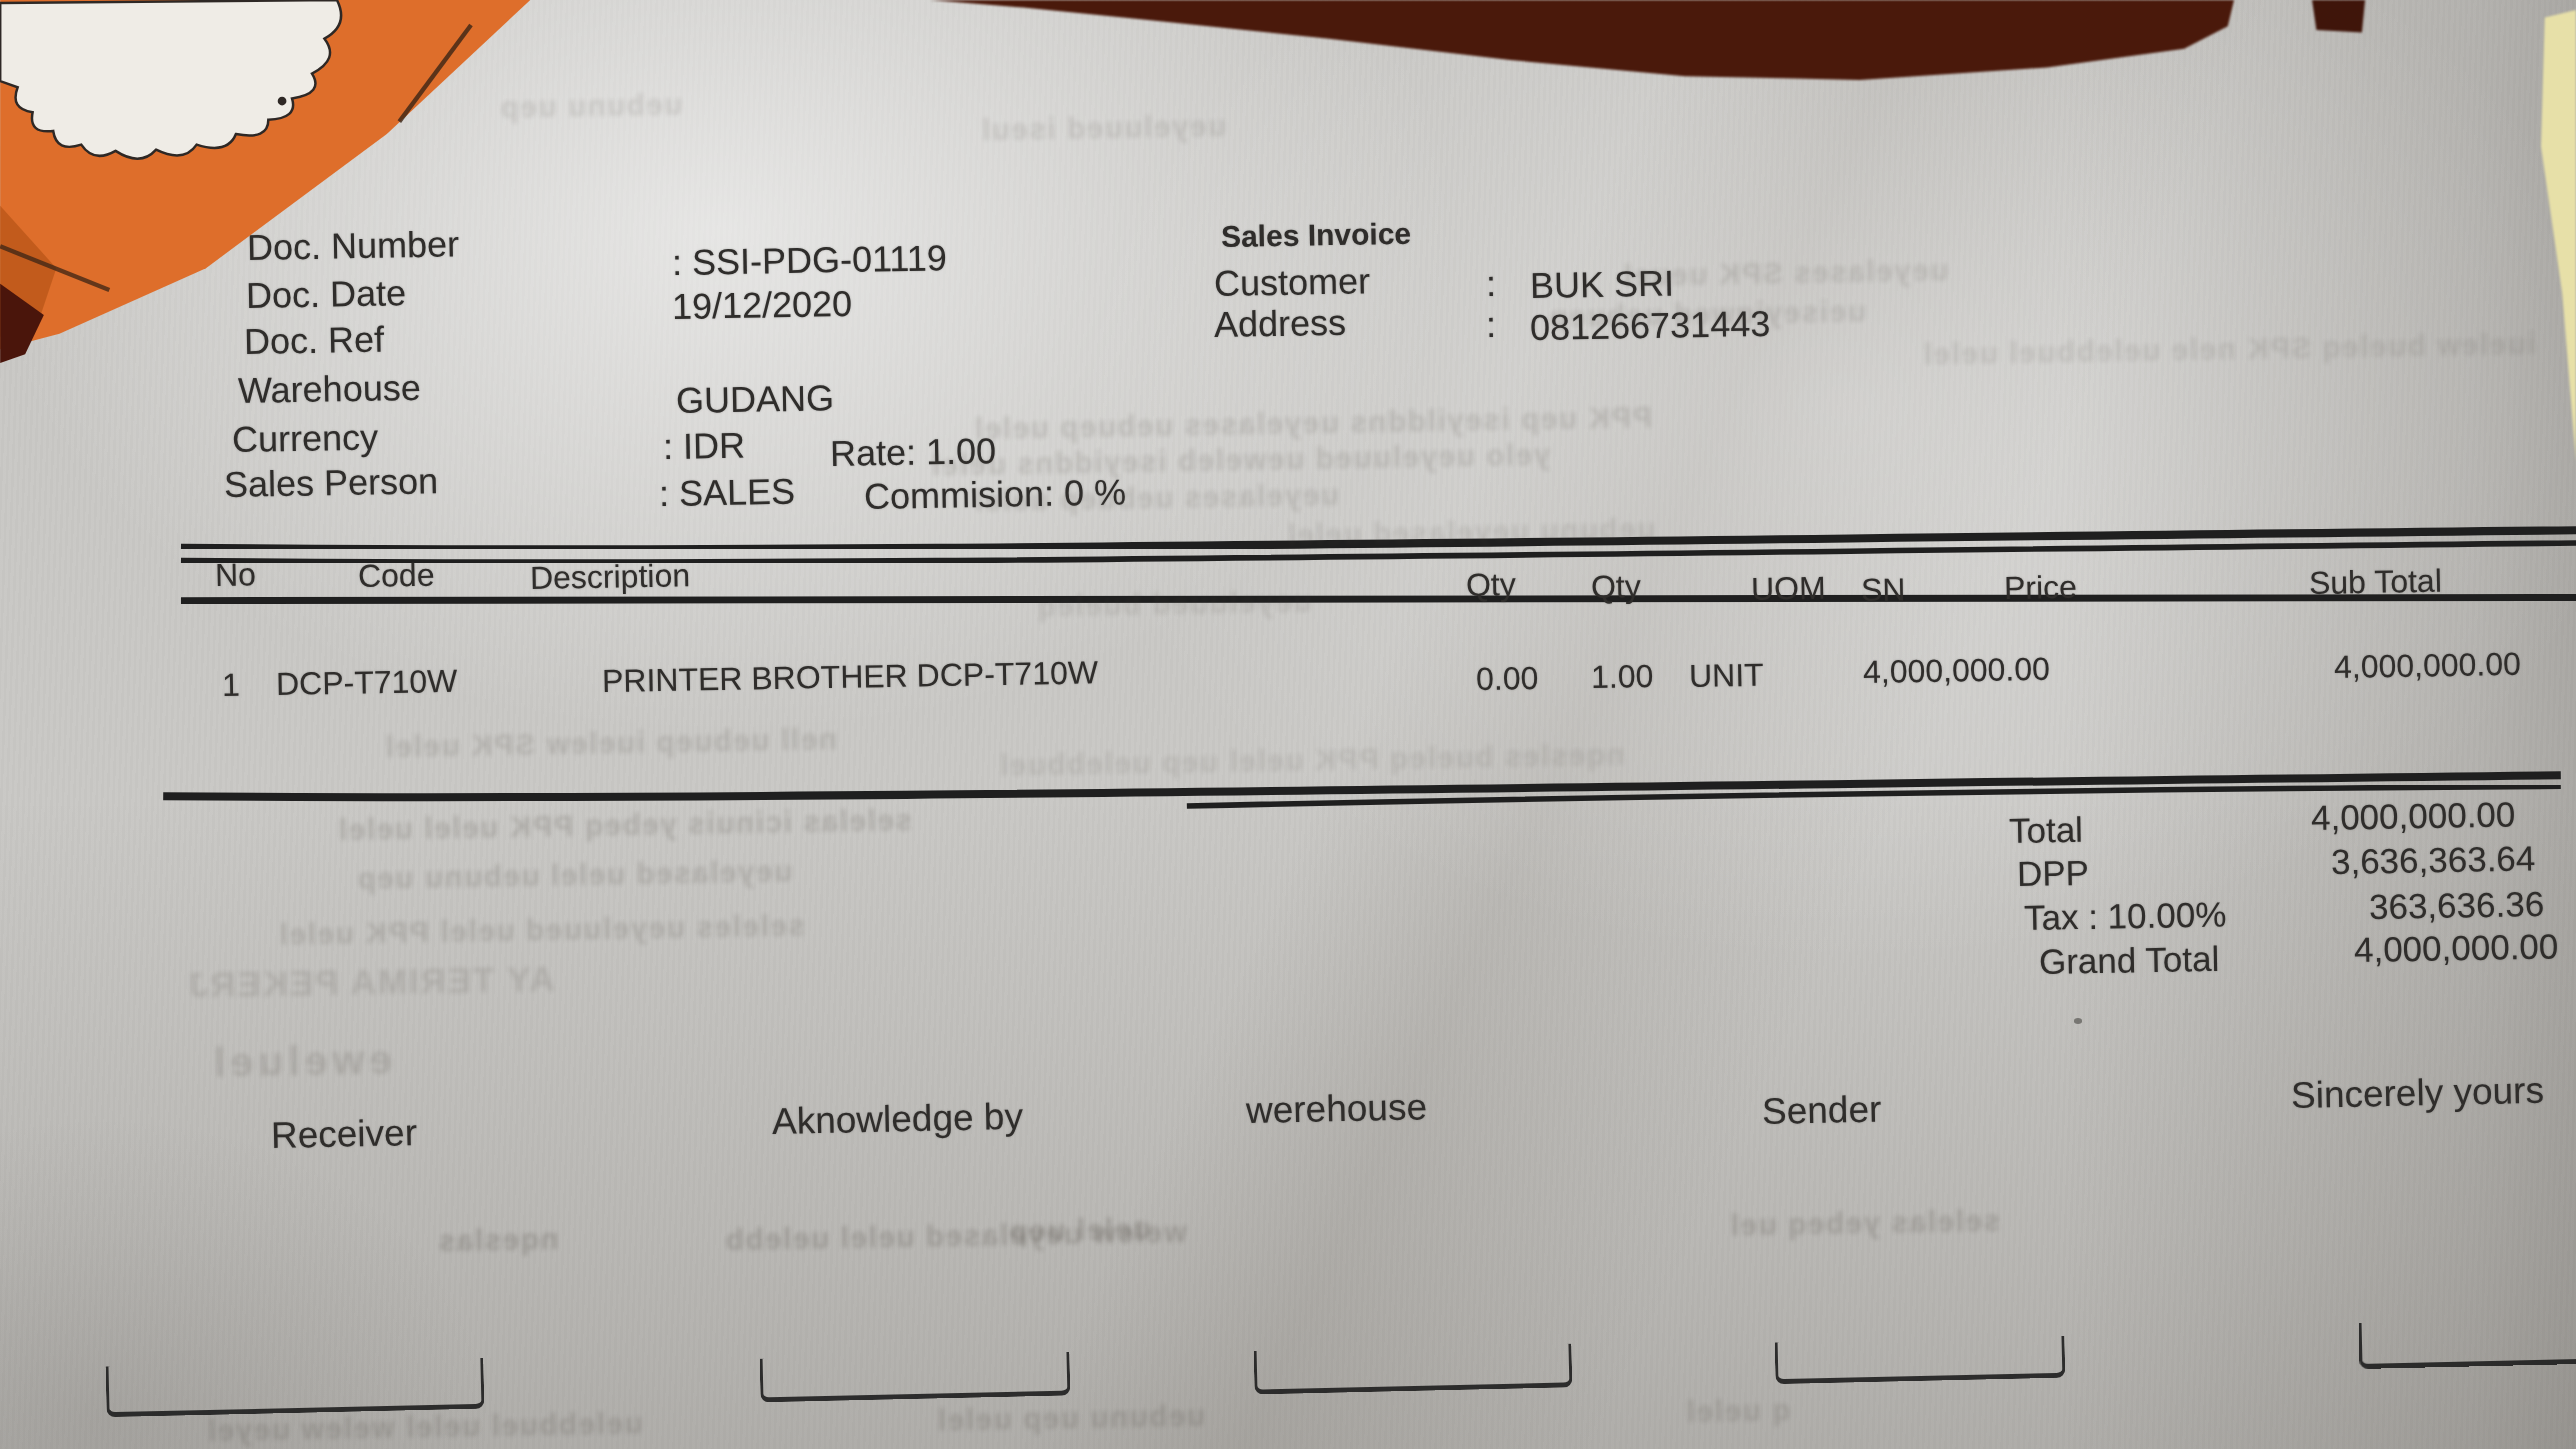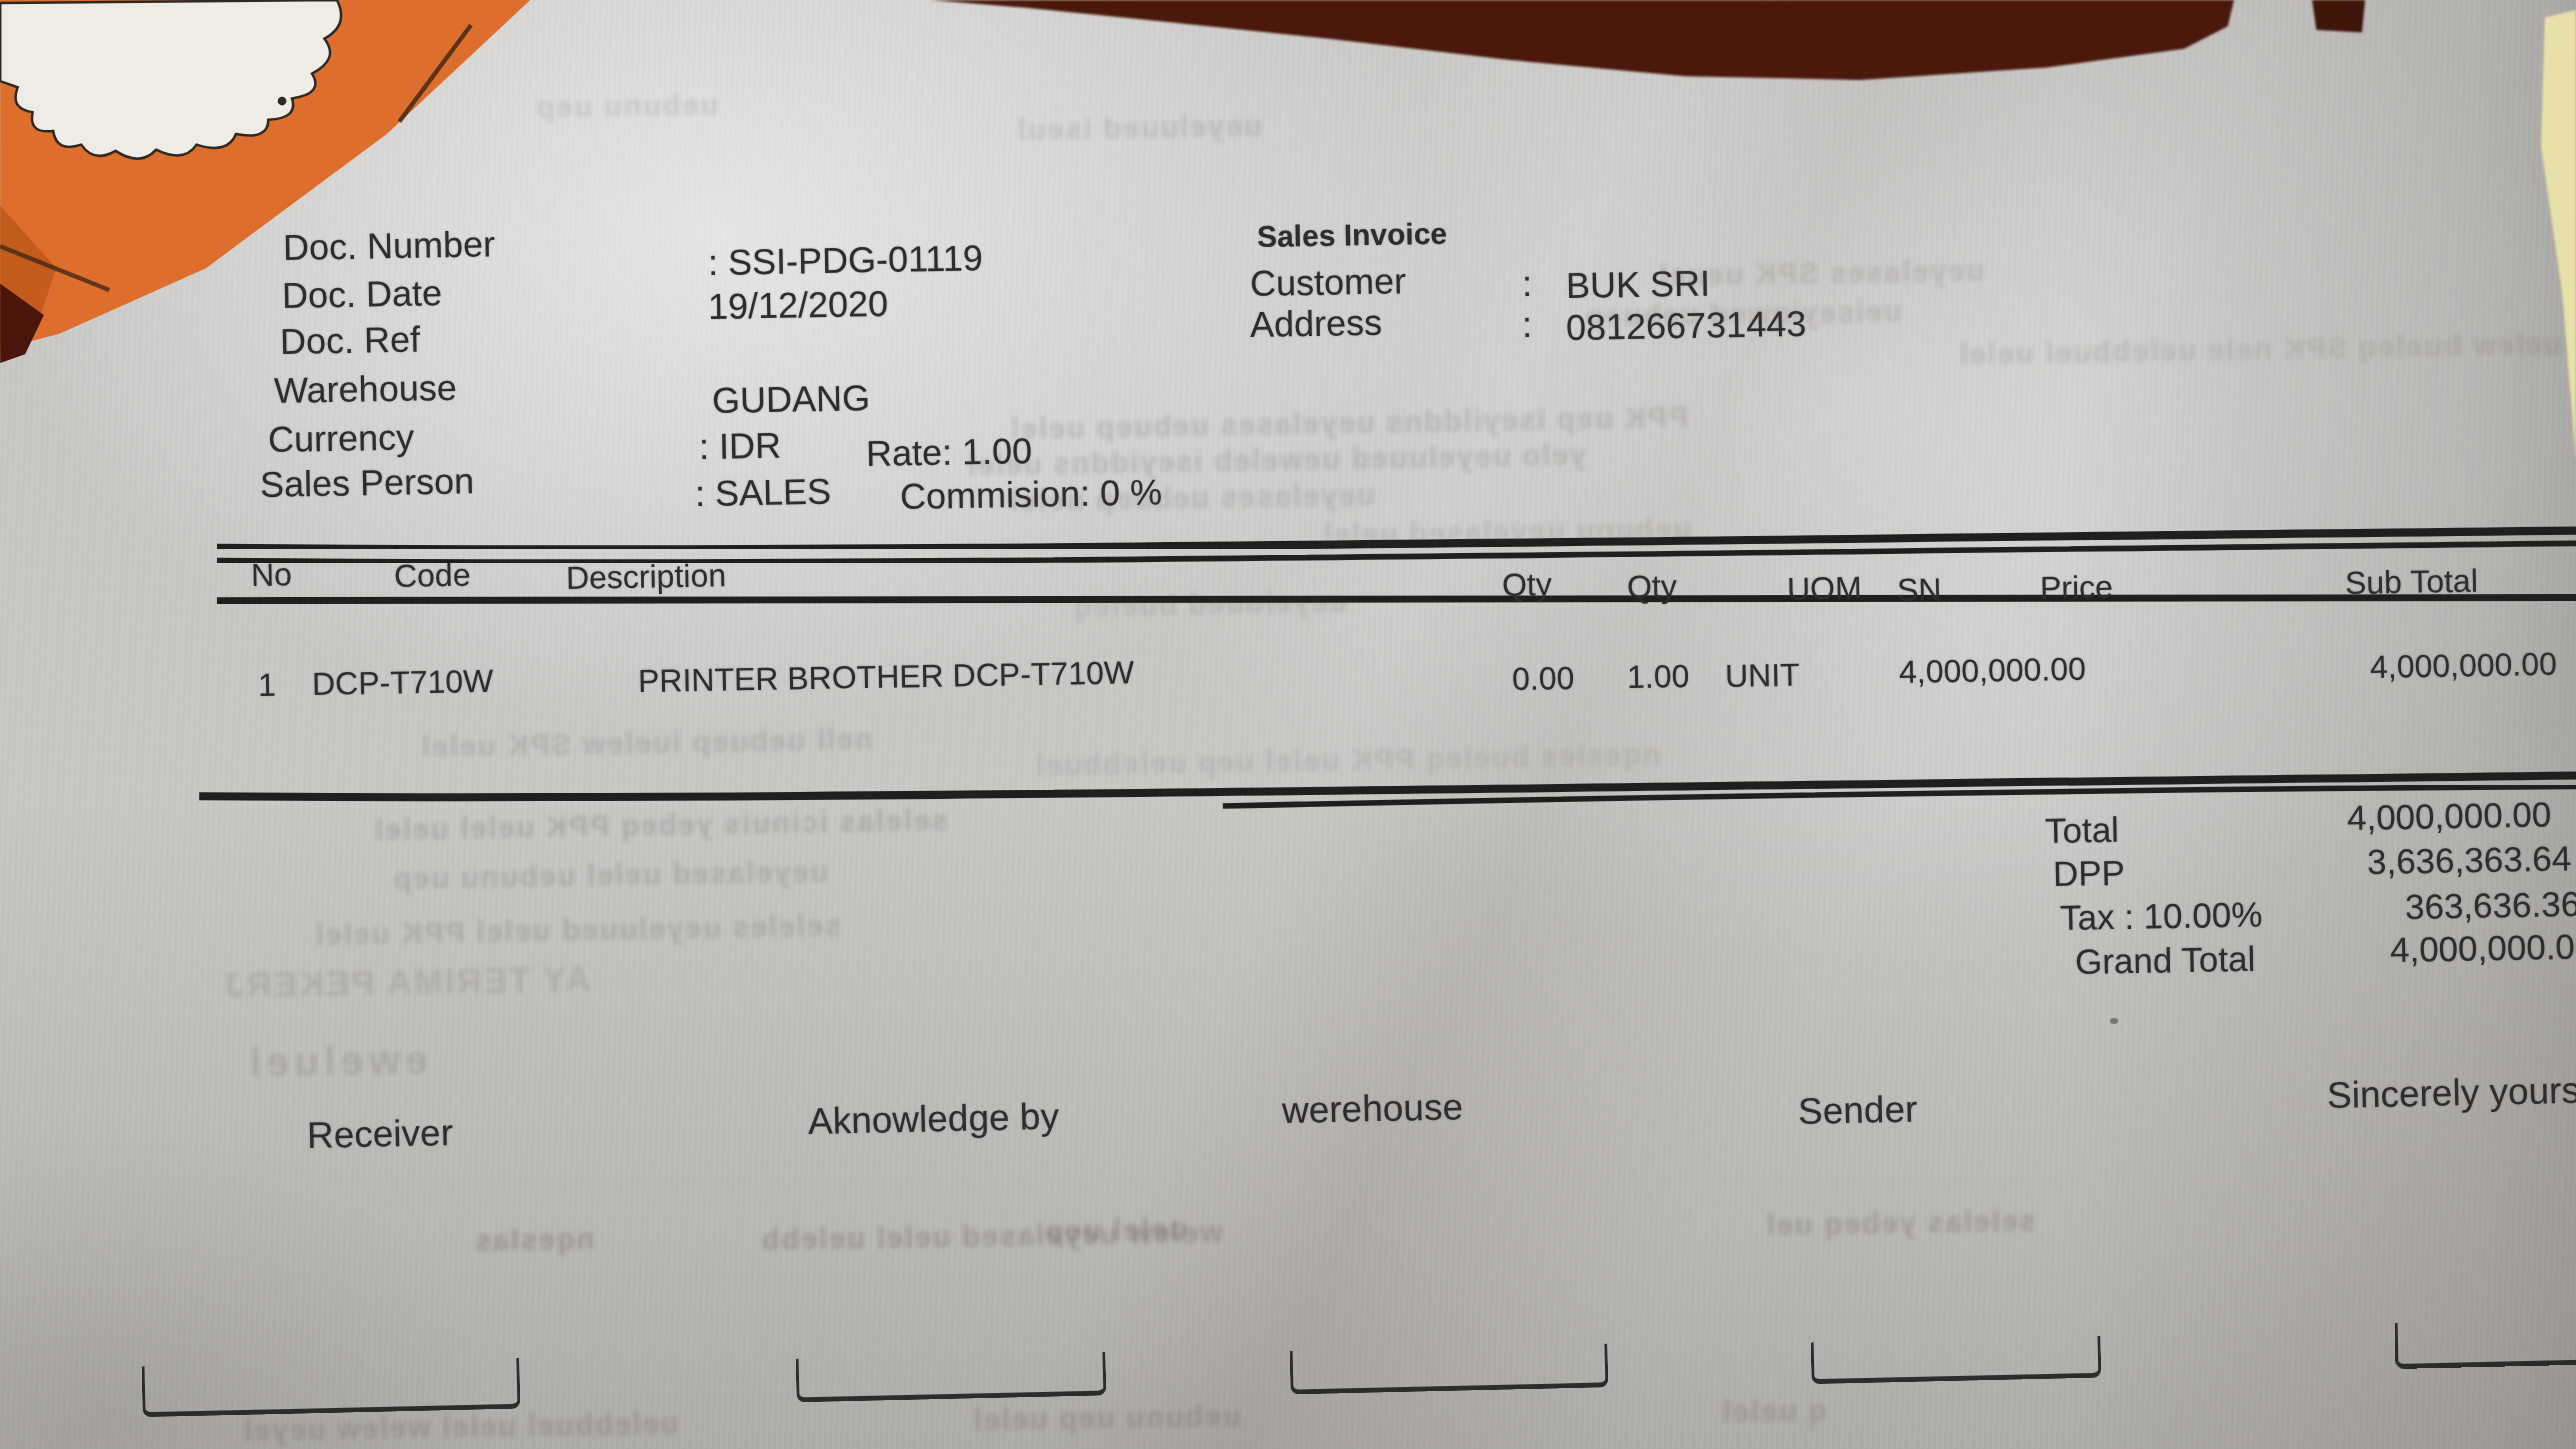--- a/index.html
+++ b/index.html
@@ -9,21 +9,21 @@
     background-image:
       radial-gradient(ellipse 1186px 811px at 28% 16%, rgba(255,255,255,0.55), rgba(255,255,255,0) 62%),
       radial-gradient(ellipse 1310px 936px at 72% 28%, rgba(255,255,255,0.28), rgba(255,255,255,0) 60%),
       radial-gradient(ellipse 562px 437px at 4% 98%, rgba(60,55,50,0.10), rgba(60,55,50,0) 70%),
       linear-gradient(115deg, rgba(255,255,255,0) 52%, rgba(80,72,62,0.10) 59%, rgba(80,72,62,0) 70%),
       linear-gradient(to bottom, rgba(70,65,58,0) 55%, rgba(70,65,58,0.12) 85%, rgba(70,65,58,0.20) 100%),
       linear-gradient(to right, rgba(70,65,58,0) 80%, rgba(70,65,58,0.16) 96%, rgba(60,55,48,0.22) 100%),
       repeating-linear-gradient(92deg, rgba(0,0,0,0.015) 0 2.5px, rgba(255,255,255,0.012) 2.5px 5.6px);
     font-family:"Liberation Sans","DejaVu Sans",sans-serif;
   }
-  .ink{position:absolute;inset:0;filter:blur(0.4px);margin-left:36px;}
+  .ink{position:absolute;inset:0;filter:blur(0.4px);}
   .t{
     position:absolute;color:#2f2d2b;white-space:nowrap;
     text-shadow:0 0 1.9px rgba(47,45,43,0.35);
     transform:rotate(-1deg);transform-origin:left center;line-height:1;
   }
   .body-t{font-size:36px;}
   .small-t{font-size:32px;}
   .tot-t{font-size:35px;}
   .sig-t{font-size:37px;transform:rotate(-1.2deg);}
   .title-t{font-size:30px;font-weight:700;}

